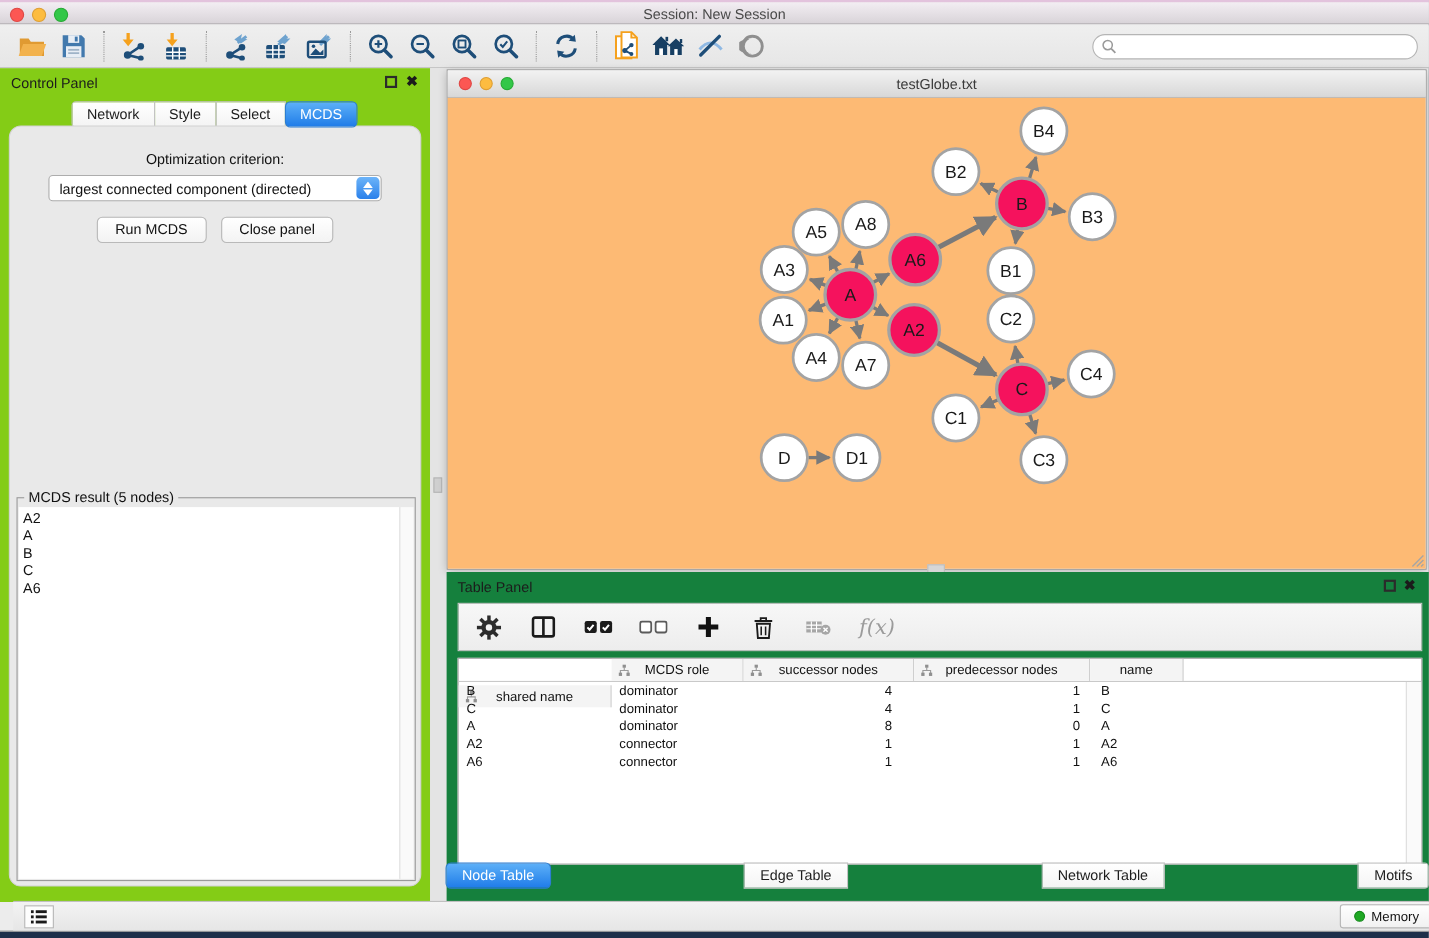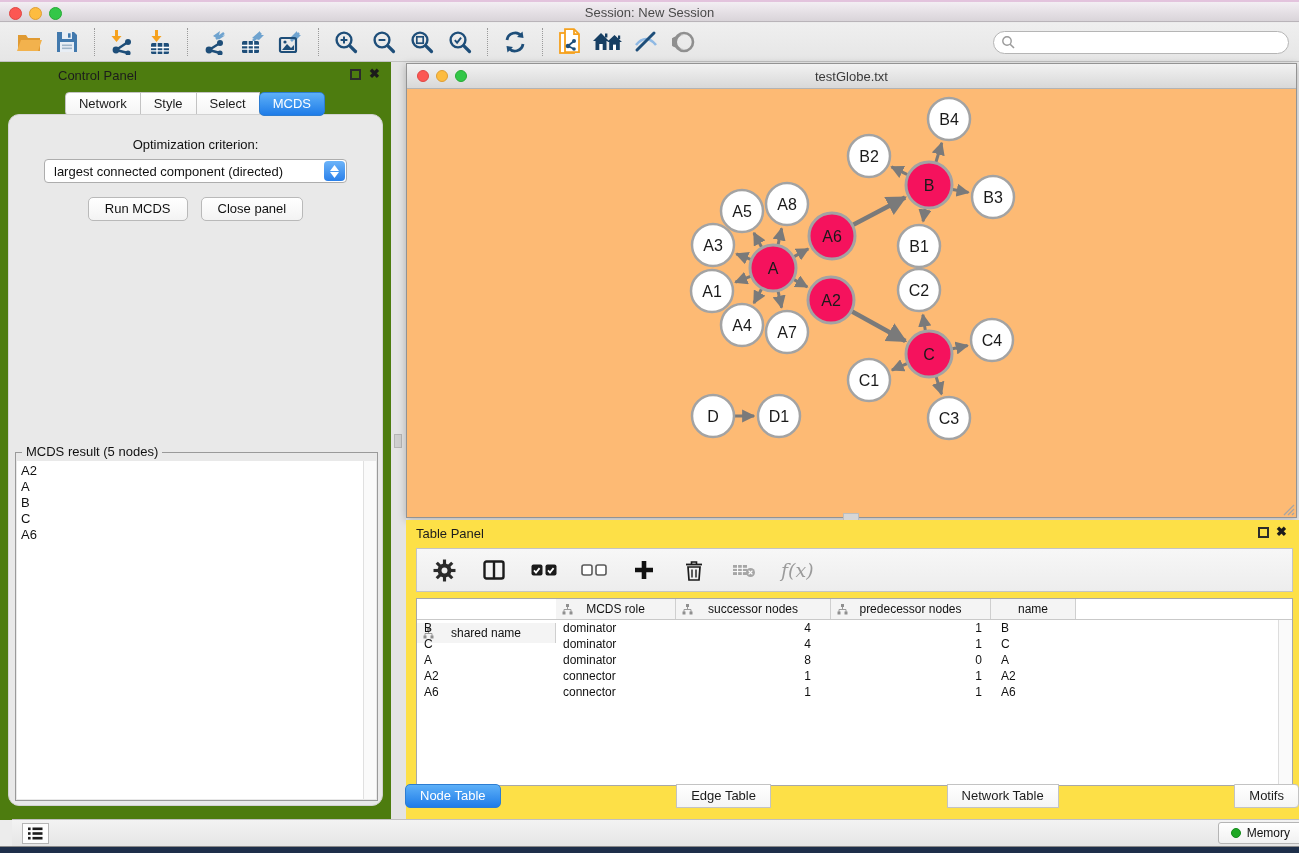--- a/index.html
+++ b/index.html
@@ -28,21 +28,21 @@
     border-radius:4px; margin:0 2px; }
   .tsep { width:0; height:28px; border-left:1px dotted #9a9a9a; margin:0 8px; }
   .search-wrap { position:absolute; right:10px; top:8px; width:296px; height:23px;
     background:#fff; border:1px solid #b5b5b5; border-radius:12px;
     display:flex; align-items:center; padding-left:7px; }
   .search-wrap input { border:none; outline:none; flex:1; height:18px; font-size:12px;
     background:transparent; font-family:"Liberation Sans", sans-serif; }
 
   
   .control-panel { position:absolute; left:0; top:62px; width:391px; height:758px;
-    background:#4d7c0f;padding-left:48px; }
+    background:#84cc16; }
   .panel-header { position:relative; height:26px; }
   .panel-header .ph-title { position:absolute; left:10px; top:6px; font-size:13px; color:#1c1c1c; }
   .float-btn { position:absolute; top:7px; width:11px; height:11px;
     border:2px solid #2b2b2b; background:transparent; }
   .close-btn { position:absolute; top:4px; font-size:13px; font-weight:bold; color:#1b1b1b; }
   .control-panel .float-btn { right:30px; }
   .control-panel .close-btn { right:11px; }
 
   .cp-tabs { position:absolute; left:0; top:30px; width:100%; display:flex; justify-content:center; }
   .tab { background:linear-gradient(#ffffff,#f4f4f4); border:1px solid #c3c3c3;
@@ -88,21 +88,21 @@
   .net-titlebar { position:relative; height:25px;
     background:linear-gradient(#f2f2f2,#d8d8d8); border-bottom:1px solid #b3b3b3; }
   .net-titlebar .tl { top:6px; width:12px; height:12px; }
   .net-titlebar .tl.red { left:10px; } .net-titlebar .tl.yel { left:29px; } .net-titlebar .tl.grn { left:48px; }
   .net-titlebar .title { position:absolute; left:0; right:0; top:5px; text-align:center;
     font-size:13px; color:#3a3a3a; }
   .net-content { position:absolute; left:0; top:25px; right:0; bottom:0; background:#fdba74; overflow:hidden; }
   .resize-grip { position:absolute; right:1px; bottom:1px; }
 
   
-  .table-panel { position:absolute; left:406px; top:520px; width:893px; height:300px; background:#fde047; }
+  .table-panel { position:absolute; left:406px; top:520px; width:893px; height:300px; background:#15803d; }
   .table-panel .float-btn { right:30px; }
   .table-panel .close-btn { right:12px; }
   .tp-toolbar { position:absolute; left:10px; right:6px; top:28px; height:44px;
     background:linear-gradient(#f7f7f7,#ededed); border:1px solid #c4c4c4;
     display:flex; align-items:center; padding-left:14px; gap:24px; }
   .tp-btn { display:flex; align-items:center; justify-content:center; width:26px; height:26px; }
   .fx-label { font-family:"DejaVu Serif", serif; font-style:italic; font-size:19px; color:#9b9b9b; }
   .tp-table { position:absolute; left:10px; right:6px; top:78px; height:188px;
     background:#fff; border:1px solid #a8a8a8; }
   .tp-head { display:flex; height:21px; border-bottom:1px solid #c9c9c9; }

